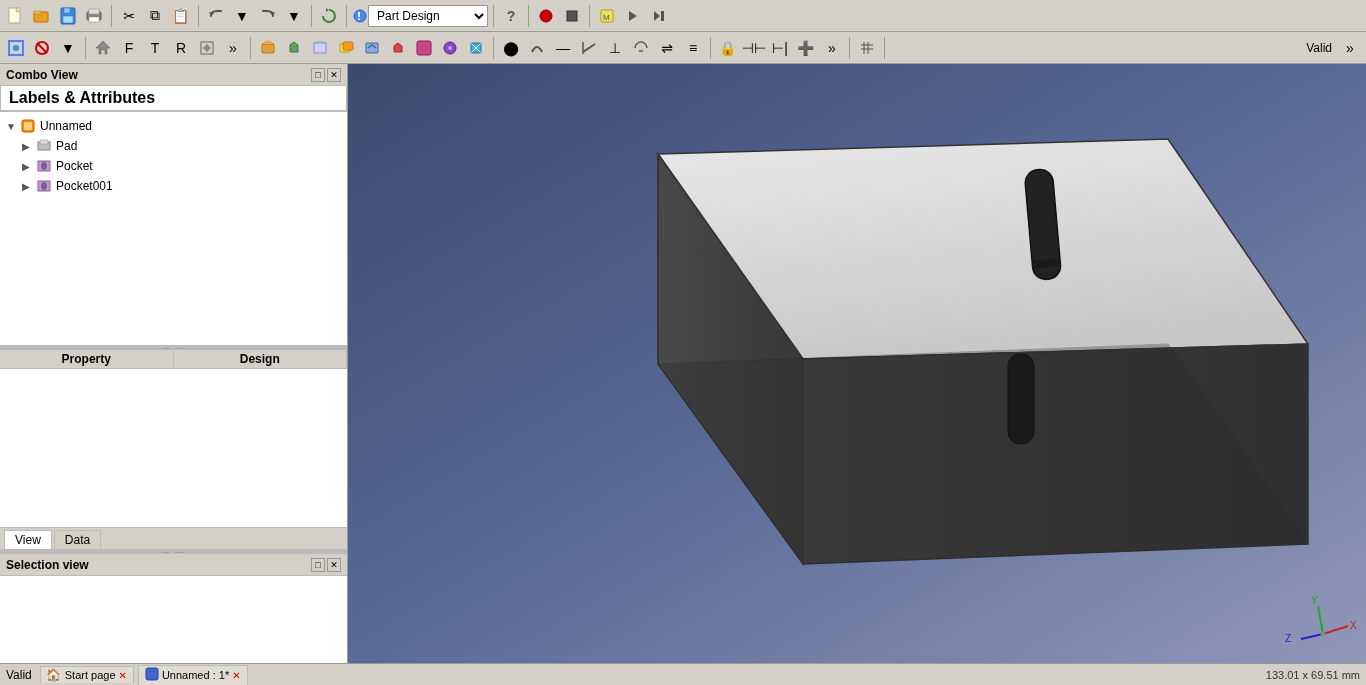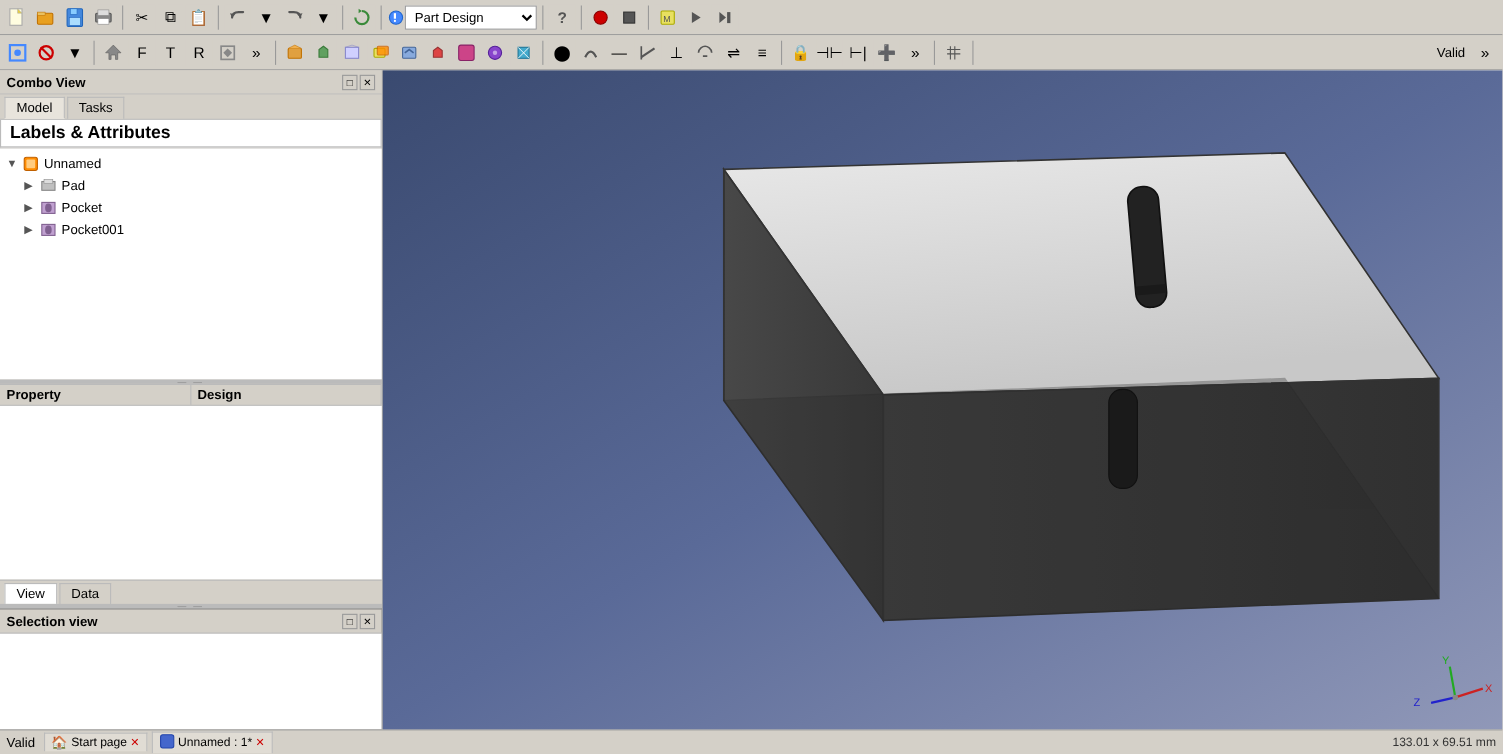--- a/index.html
+++ b/index.html
@@ -141,20 +141,21 @@
       height: 200px;
       display: flex;
       flex-direction: column;
     }
     .prop-header {
       display: flex;
       background: #d4d0c8;
       font-weight: bold;
       font-size: 12px;
       border-bottom: 1px solid #bbb;
+      text-align: center;
     }
     .prop-header-cell {
       padding: 2px 6px;
       flex: 1;
       border-right: 1px solid #bbb;
     }
 
     .view-data-tabs {
       display: flex;
       padding: 2px 4px 0;
@@ -167,21 +168,21 @@
       border-bottom: none;
       background: #d4d0c8;
       cursor: pointer;
       font-size: 12px;
       margin-right: 2px;
     }
     .vd-tab.active { background: #fff; }
 
     
     .selection-view {
-      background: #404040;
+      background: #6d28d9;
       border-top: 1px solid #bbb;
       padding: 0;
       height: 110px;
       display: flex;
       flex-direction: column;
     }
     .selection-header {
       display: flex;
       align-items: center;
       justify-content: space-between;
@@ -513,24 +514,20 @@
   <div class="left-panel">
 
     <div class="combo-view-header">
       <span class="combo-view-title">Combo View</span>
       <div class="combo-header-btns">
         <div class="small-btn">□</div>
         <div class="small-btn">✕</div>
       </div>
     </div>
 
-    <div class="model-tabs">
-      <div class="model-tab active">Model</div>
-      <div class="model-tab">Tasks</div>
-    </div>
 
     <div style="padding: 0 0 0 0; background:#d4d0c8; border-bottom:1px solid #bbb;">
       <div class="labels-attrs-tab active">Labels &amp; Attributes</div>
     </div>
 
     <div class="tree-area">
 
       <div class="tree-item">
         <span class="tree-arrow">▼</span>
         <span class="tree-icon">

